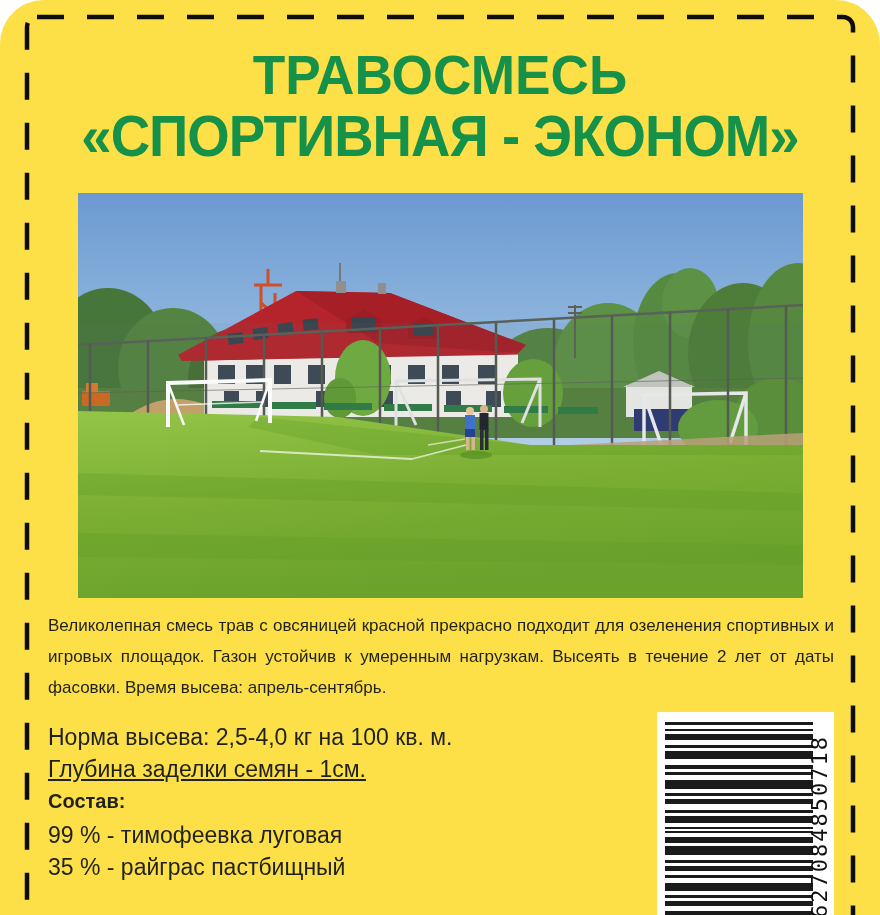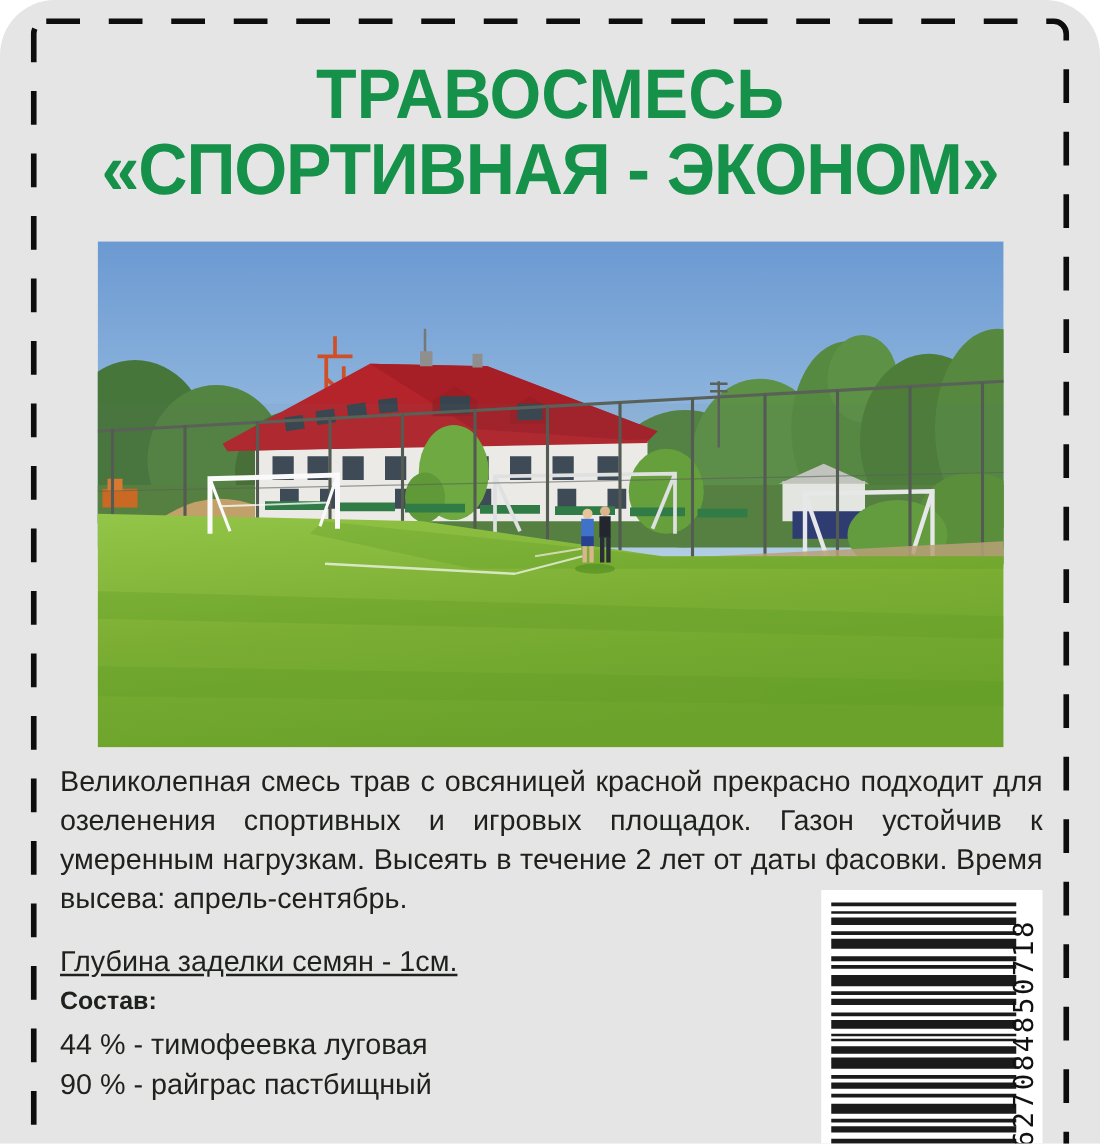--- a/index.html
+++ b/index.html
@@ -1,28 +1,28 @@
 <!DOCTYPE html>
 <html><head>
 <meta charset="utf-8">
 <style>
   html,body{margin:0;padding:0;background:#ffffff;}
   body{font-family:"Liberation Sans", sans-serif;}
   .label{
     position:relative;width:880px;height:915px;overflow:hidden;
-    background:#e5e5e5;border-radius:44px 44px 0 0;
+    background:#fde047;border-radius:44px 44px 0 0;
   }
   .dash-frame{position:absolute;left:0;top:0;width:880px;height:915px;pointer-events:none;}
   .title{position:absolute;left:0;width:880px;text-align:center;font-weight:bold;color:#16914a;}
   .title1{top:42px;font-size:56px;letter-spacing:0px;transform:scaleX(.95);}
   .title2{top:102px;font-size:58px;letter-spacing:-1px;transform:scaleX(.94);}
   .photo{position:absolute;left:78px;top:193px;width:725px;height:405px;overflow:hidden;}
   .photo svg{display:block;}
   .bodytext{position:absolute;color:#1f211c;}
-  .desc{left:48px;top:610px;width:786px;font-size:23px;line-height:31px;text-align:justify;}
+  .desc{left:48px;top:610px;width:786px;font-size:17px;line-height:31px;text-align:justify;}
   .norm{left:48px;top:724px;font-size:23px;}
   .depth{left:48px;top:756px;font-size:23px;text-decoration:underline;}
   .sostav{left:48px;top:790px;font-size:20px;font-weight:bold;}
   .complist{left:48px;top:820px;font-size:23px;line-height:31.5px;}
   .barcode{
     position:absolute;left:657px;top:712px;width:177px;height:203px;
     background:#ffffff;overflow:hidden;
   }
   .bars{position:absolute;left:8px;top:10px;width:148px;}
   .bar{background:#1b1b1b;width:100%;}
@@ -226,25 +226,26 @@
         <circle cx="406" cy="216" r="4" fill="#d9b48e"></circle>
         <rect x="401.5" y="220" width="9" height="17" fill="#23262e"></rect>
         <rect x="402" y="236" width="3.5" height="21" fill="#2a2d36"></rect>
         <rect x="407" y="236" width="3.5" height="21" fill="#2a2d36"></rect>
         <line x1="350" y1="252" x2="387" y2="246" stroke="#e8e4d0" stroke-width="1.5" opacity="0.8"></line>
       </g>
     </svg>
   </div>
 
   <div class="bodytext desc">Великолепная смесь трав с овсяницей красной прекрасно подходит для озеленения спортивных и игровых площадок. Газон устойчив к умеренным нагрузкам. Высеять в течение 2 лет от даты фасовки. Время высева: апрель-сентябрь.</div>
+  <div class="bodytext norm">Норма высева: 2,5-4,0 кг на 100 кв. м.</div>
   <div class="bodytext depth">Глубина заделки семян - 1см.</div>
   <div class="bodytext sostav">Состав:</div>
   <div class="bodytext complist">
-    <div>44 % - тимофеевка луговая</div>
-    <div>90 % - райграс пастбищный</div>
+    <div>99 % - тимофеевка луговая</div>
+    <div>35 % - райграс пастбищный</div>
   </div>
 
   <div class="barcode">
     <div class="bars" id="bc-bars">
         <div class="bar" style="height: 3px; margin-bottom: 4px;"></div>
         <div class="bar" style="height: 2px; margin-bottom: 3px;"></div>
         <div class="bar" style="height: 6px; margin-bottom: 5px;"></div>
         <div class="bar" style="height: 3px; margin-bottom: 3px;"></div>
         <div class="bar" style="height: 8px; margin-bottom: 6px;"></div>
         <div class="bar" style="height: 4px; margin-bottom: 3px;"></div>

